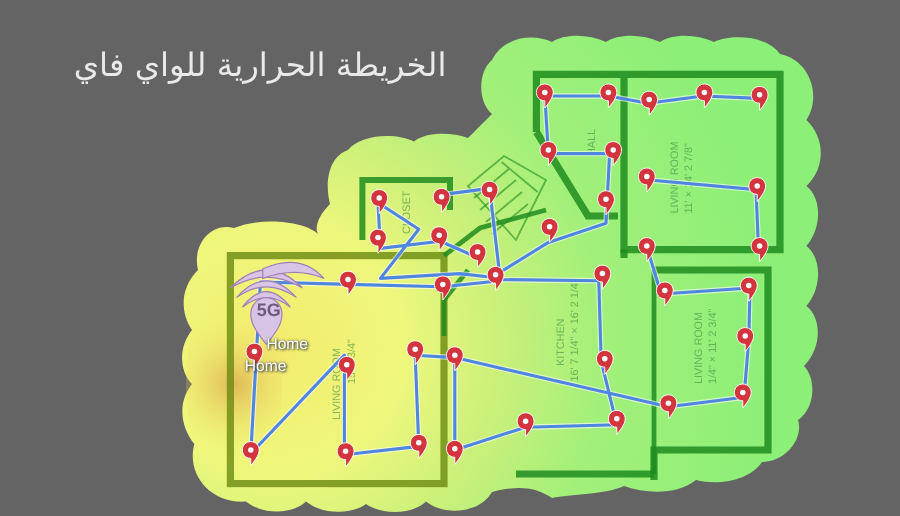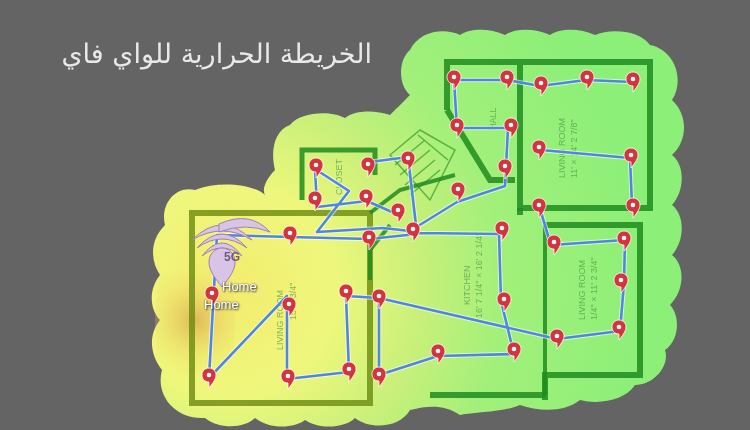--- a/index.html
+++ b/index.html
@@ -151,16 +151,16 @@
       <g fill="#d8c4e4" stroke="#a27fb8" stroke-width="1">
         <path d="M-30,-22 Q0,-52 30,-22 Q0,-40 -30,-22 Z"></path>
         <path d="M-25,-14 Q0,-42 25,-14 Q0,-32 -25,-14 Z"></path>
         <path d="M-20,-6 Q0,-32 20,-6 Q0,-22 -20,-6 Z"></path>
         <path d="M-3,-38 Q28,-52 48,-30 Q24,-40 -3,-30 Z"></path>
       </g>
       <path d="M0,25 C-8,15 -13,8 -13,0 C-13,-8 -7,-14 0,-14 C7,-14 13,-8 13,0 C13,8 8,15 0,25 Z" fill="#d8c4e4" stroke="#a27fb8" stroke-width="1"></path>
     </g>
   </svg>
 
-  <div style="position:absolute;left:214px;top:250px;color:#6e5a7a;font-family:'Liberation Sans',sans-serif;font-weight:bold;font-size:12px;margin-left:10px;">5G</div>
+  <div style="position:absolute;left:214px;top:250px;color:#6e5a7a;font-family:'Liberation Sans',sans-serif;font-weight:bold;font-size:15px;">5G</div>
   <div class="router-label" style="left:222px;top:279px;">Home</div>
   <div class="router-label" style="left:204px;top:297px;">Home</div>
 </div>
 
 </body></html>

